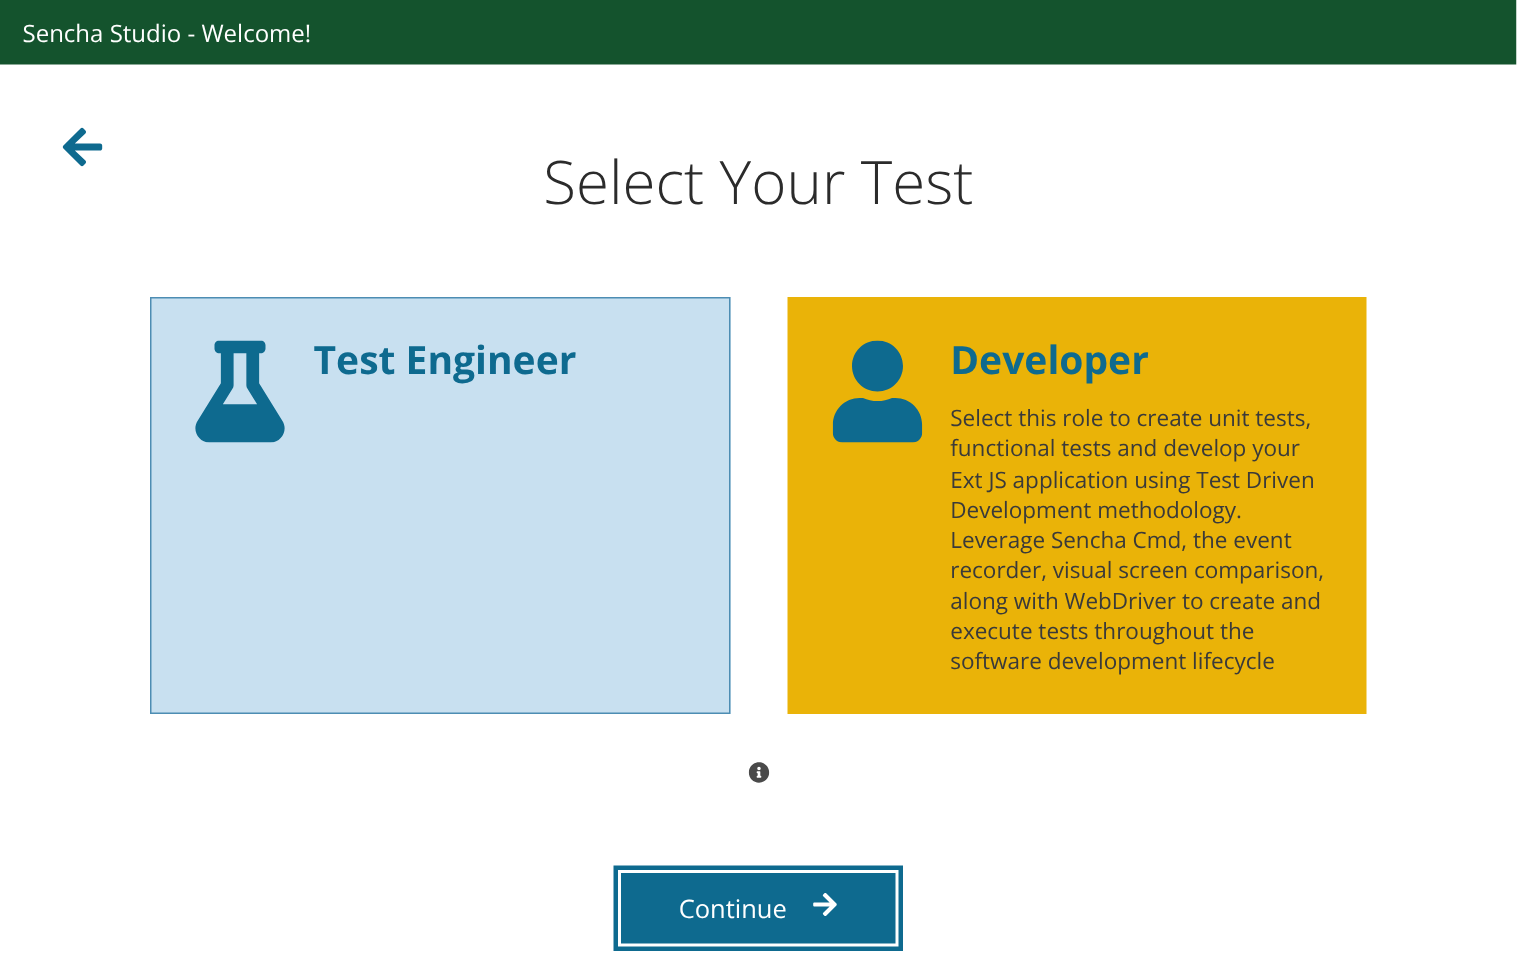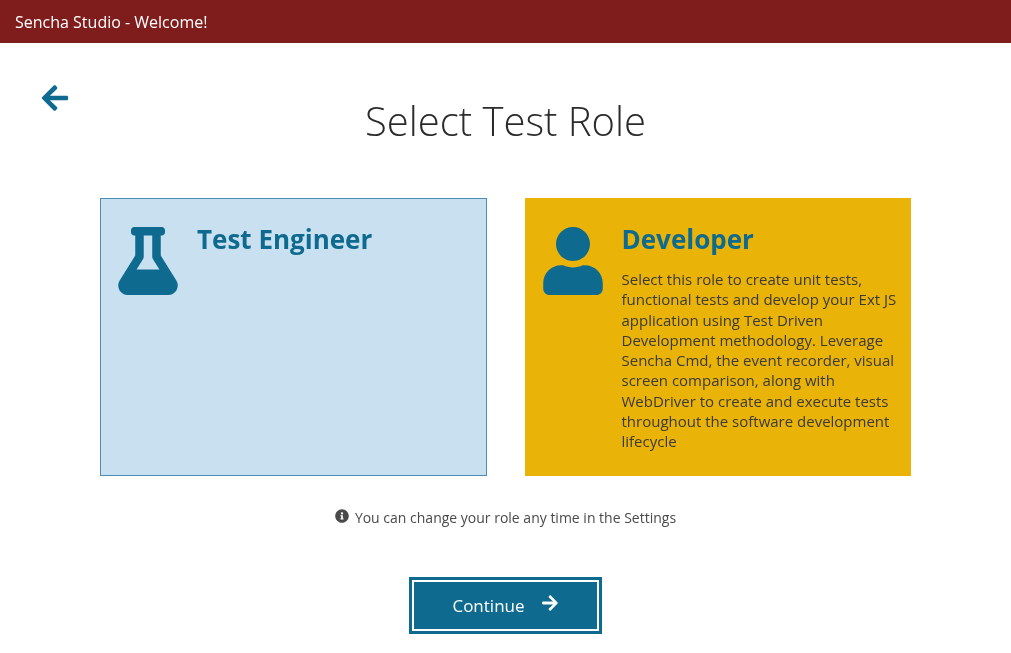--- a/index.html
+++ b/index.html
@@ -8,21 +8,21 @@
       box-sizing: border-box;
     }
     body {
       font-family: "Open Sans", "Helvetica Neue", Arial, sans-serif;
       background: #ffffff;
       width: 1011px;
       height: 653px;
       overflow: hidden;
     }
     .titlebar {
-      background: #7f1d1d;
+      background: #14532d;
       color: #ffffff;
       height: 43px;
       display: flex;
       align-items: center;
       padding: 16px 15px;
       font-size: 16px;
       font-weight: 400;
     }
     .content {
       padding: 40px 40px 0 40px;
@@ -49,21 +49,21 @@
     }
     .cards {
       display: flex;
       gap: 38px;
       justify-content: center;
       padding: 0 60px;
     }
     .card {
       flex: 1;
       display: flex;
-      padding: 22px 12px;
+      padding: 22px 24px;
       cursor: pointer;
       min-height: 278px;
       border: 1px solid transparent;
     }
     .card.selected {
       background: #c8e0f0;
       border: 1px solid #4d8db3;
     }
     .card.unselected {
       background: #eab308;
@@ -143,21 +143,21 @@
 <div class="content">
 
   <div class="back-btn">
     <span>
       <svg viewBox="0 0 448 512" fill="currentColor">
           <path d="M257.5 445.1l-22.2 22.2c-9.4 9.4-24.6 9.4-33.9 0L7 273c-9.4-9.4-9.4-24.6 0-33.9L201.4 44.7c9.4-9.4 24.6-9.4 33.9 0l22.2 22.2c9.5 9.5 9.3 25-.4 34.3L136.6 216H424c13.3 0 24 10.7 24 24v32c0 13.3-10.7 24-24 24H136.6l120.5 114.8c9.8 9.3 10 24.8.4 34.3z"></path>
         </svg>
     </span>
   </div>
 
-  <h1 class="page-title">Select Test Role</h1>
+  <h1 class="page-title">Select Your Test</h1>
 
   <div class="cards">
 
     <div class="card selected">
       <div class="card-icon">
         <svg viewBox="0 0 448 512" fill="currentColor">
             <path d="M437.2 403.5L320 215V64h8c13.3 0 24-10.7 24-24V24c0-13.3-10.7-24-24-24H120c-13.3 0-24 10.7-24 24v16c0 13.3 10.7 24 24 24h8v151L10.8 403.5C-18.5 450.6 15.3 512 70.9 512h306.2c55.7 0 89.4-61.5 60.1-108.5zM137.9 320l48.2-77.6c3.7-5.2 5.8-11.6 5.8-18.4V64h64v160c0 6.9 2.2 13.2 5.8 18.4l48.2 77.6H137.9z"></path>
           </svg>
       </div>
       <div class="card-body">
@@ -178,21 +178,20 @@
     </div>
 
   </div>
 
   <div class="note">
     <span>
       <svg viewBox="0 0 512 512" fill="currentColor">
           <path d="M256 8C119 8 8 119 8 256s111 248 248 248 248-111 248-248S393 8 256 8zm0 110c23.2 0 42 18.8 42 42s-18.8 42-42 42-42-18.8-42-42 18.8-42 42-42zm56 254c0 6.6-5.4 12-12 12h-88c-6.6 0-12-5.4-12-12v-24c0-6.6 5.4-12 12-12h12v-64h-12c-6.6 0-12-5.4-12-12v-24c0-6.6 5.4-12 12-12h64c6.6 0 12 5.4 12 12v100h12c6.6 0 12 5.4 12 12v24z"></path>
         </svg>
     </span>
-    <span>You can change your role any time in the Settings</span>
   </div>
 
   <div class="continue-wrap">
     <button class="continue-btn">
       <span>Continue</span>
       <span>
         <svg viewBox="0 0 448 512" fill="currentColor">
             <path d="M190.5 66.9l22.2-22.2c9.4-9.4 24.6-9.4 33.9 0L441 239c9.4 9.4 9.4 24.6 0 33.9L246.6 467.3c-9.4 9.4-24.6 9.4-33.9 0l-22.2-22.2c-9.5-9.5-9.3-25 .4-34.3L311.4 296H24c-13.3 0-24-10.7-24-24v-32c0-13.3 10.7-24 24-24h287.4L190.9 101.2c-9.8-9.3-10-24.8-.4-34.3z"></path>
           </svg>
       </span>

